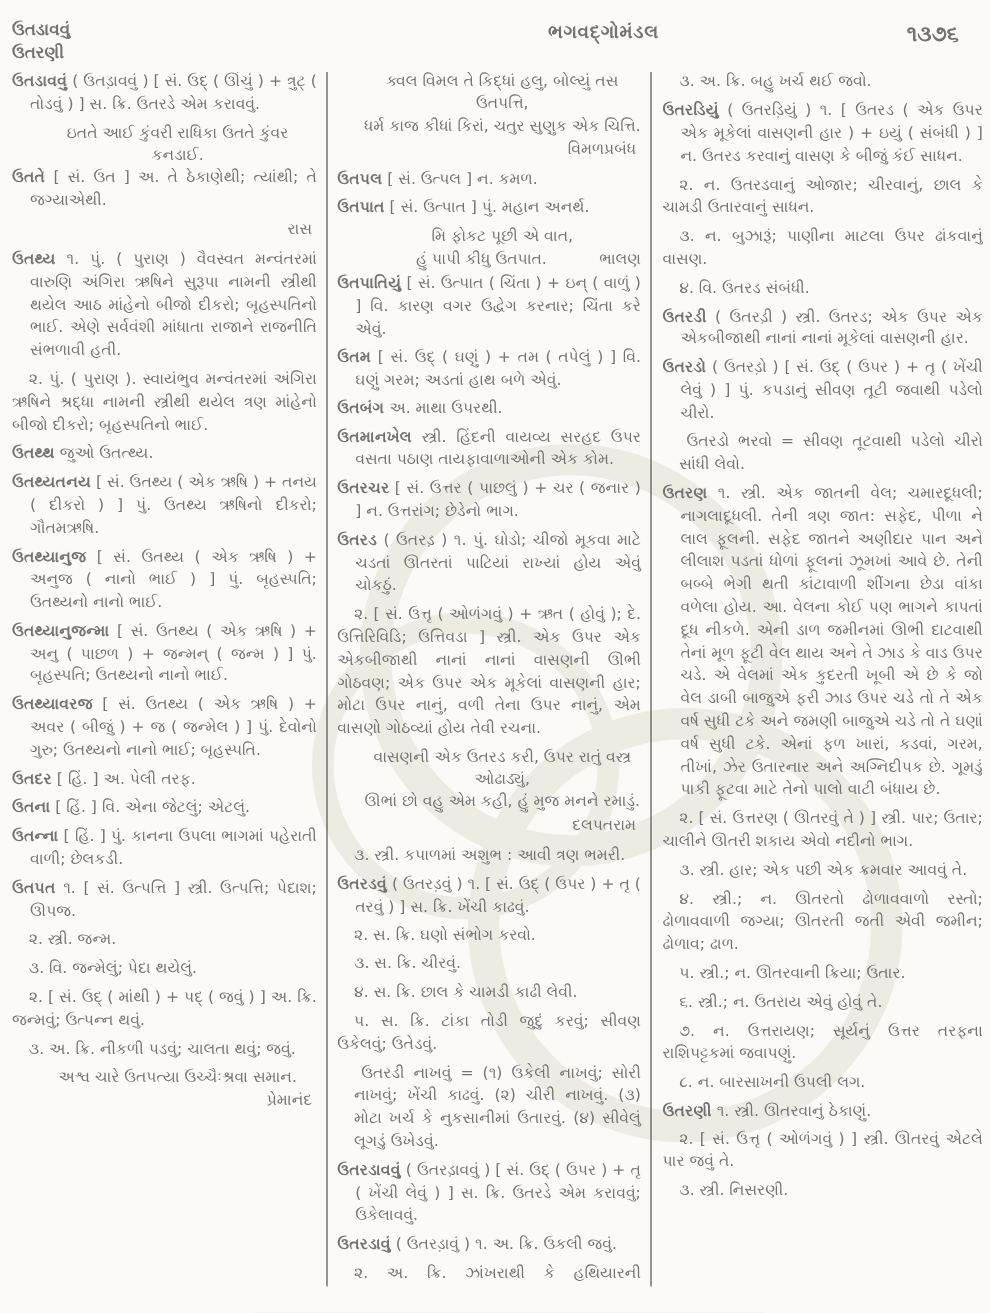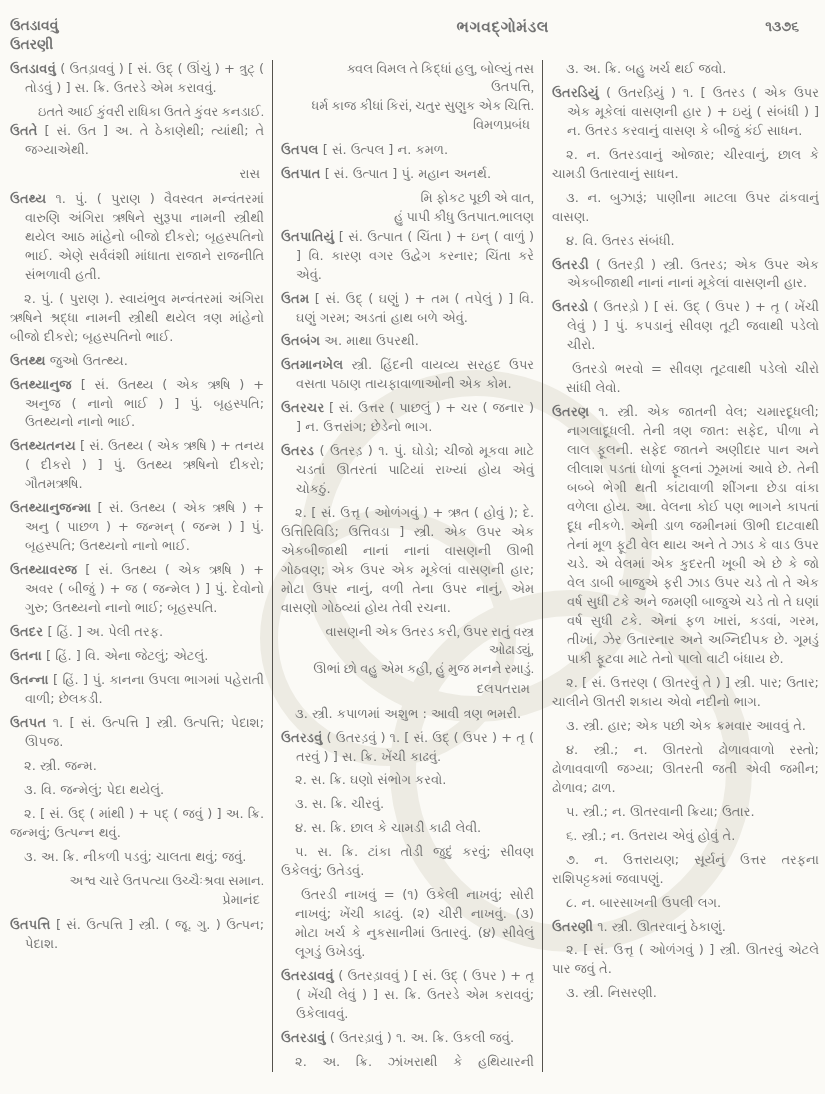--- a/index.html
+++ b/index.html
@@ -26,21 +26,21 @@
   .ring.r2{left:90px;top:260px;width:310px;height:310px;}
   .ring.r3{left:-40px;top:180px;width:220px;height:220px;border-width:18px;}
 
   .header{
     position:relative;z-index:2;
     display:flex;align-items:flex-start;
     padding:16px 26px 4px 10px;
   }
   .runheads{width:250px;font-weight:bold;font-size:14px;line-height:1.35;}
   .title{flex:1;text-align:right;font-weight:bold;font-size:15.5px;letter-spacing:.5px;padding-top:2px;}
-  .pageno{width:250px;text-align:right;font-weight:bold;font-size:14px;padding-top:2px;}
+  .pageno{width:250px;text-align:right;font-weight:bold;font-size:18px;padding-top:2px;}
 
   .cols{
     position:relative;z-index:2;
     display:flex;
     padding:2px 6px 0 10px;
     height:1014px;
     box-sizing:border-box;
   }
   .col{
     box-sizing:border-box;
@@ -49,21 +49,21 @@
     overflow:hidden;
   }
   .col1{width:264px;padding-right:8px;}
   .col2{width:272px;padding:0 8px;border-left:1px solid #55524c;}
   .col3{width:279px;padding-left:9px;border-left:1px solid #55524c;}
 
   p.para{margin:0 0 5px;text-align:justify;}
   p.entry{padding-left:15px;text-indent:-15px;}
   p.sense{text-indent:14px;}
   p.idiom{margin-left:14px;text-indent:6px;}
-  p.verse{margin:0 0 1px 22px;text-align:right;line-height:1.4;font-family:Liberation Serif, serif;}
+  p.verse{margin:0 0 1px 22px;text-align:center;line-height:1.4;}
   p.source{text-align:right;margin:0 4px 6px 0;}
   b.hw{font-weight:bold;letter-spacing:.2px;}
   span.cite{float:right;}
 </style>
 </head>
 <body>
 
 <div class="page">
 
   <div class="watermark">
@@ -83,35 +83,34 @@
 
   <div class="cols">
     <div class="col col1">
         <p class="para entry"><b class="hw">ઉતડાવવું</b> ( ઉતડ઼ાવવું ) [ સં. ઉદ્ ( ઊંચું ) + ત્રુટ્ ( તોડવું ) ] સ. ક્રિ. ઉતરડે એમ કરાવવું.</p>
         <p class="para verse">ઇતતે આઈ કુંવરી રાધિકા ઉતતે કુંવર કનડાઈ.</p>
         <p class="para entry"><b class="hw">ઉતતે</b> [ સં. ઉત ] અ. તે ઠેકાણેથી; ત્યાંથી; તે જગ્યાએથી.</p>
         <p class="para source">રાસ</p>
         <p class="para entry"><b class="hw">ઉતથ્ય</b> ૧. પું. ( પુરાણ ) વૈવસ્વત મન્વંતરમાં વારુણિ અંગિરા ઋષિને સુરૂપા નામની સ્ત્રીથી થયેલ આઠ માંહેનો બીજો દીકરો; બૃહસ્પતિનો ભાઈ. એણે સર્વવંશી માંધાતા રાજાને રાજનીતિ સંભળાવી હતી.</p>
         <p class="para sense">૨. પું. ( પુરાણ ). સ્વાયંભુવ મન્વંતરમાં અંગિરા ઋષિને શ્રદ્ધા નામની સ્ત્રીથી થયેલ ત્રણ માંહેનો બીજો દીકરો; બૃહસ્પતિનો ભાઈ.</p>
         <p class="para entry"><b class="hw">ઉતથ્થ</b> જુઓ ઉતત્થ્ય.</p>
+        <p class="para entry"><b class="hw">ઉતથ્યતનય</b> [ સં. ઉતથ્ય ( એક ઋષિ ) + તનય ( દીકરો ) ] પું. ઉતથ્ય ઋષિનો દીકરો; ગૌતમઋષિ.</p>
         <p class="para entry"><b class="hw">ઉતથ્યાનુજ</b> [ સં. ઉતથ્ય ( એક ઋષિ ) + અનુજ ( નાનો ભાઈ ) ] પું. બૃહસ્પતિ; ઉતથ્યનો નાનો ભાઈ.</p>
-        <p class="para entry"><b class="hw">ઉતથ્યતનય</b> [ સં. ઉતથ્ય ( એક ઋષિ ) + તનય ( દીકરો ) ] પું. ઉતથ્ય ઋષિનો દીકરો; ગૌતમઋષિ.</p>
         <p class="para entry"><b class="hw">ઉતથ્યાનુજન્મા</b> [ સં. ઉતથ્ય ( એક ઋષિ ) + અનુ ( પાછળ ) + જન્મન્ ( જન્મ ) ] પું. બૃહસ્પતિ; ઉતથ્યનો નાનો ભાઈ.</p>
         <p class="para entry"><b class="hw">ઉતથ્યાવરજ</b> [ સં. ઉતથ્ય ( એક ઋષિ ) + અવર ( બીજું ) + જ ( જન્મેલ ) ] પું. દેવોનો ગુરુ; ઉતથ્યનો નાનો ભાઈ; બૃહસ્પતિ.</p>
         <p class="para entry"><b class="hw">ઉતદર</b> [ હિં. ] અ. પેલી તરફ.</p>
         <p class="para entry"><b class="hw">ઉતના</b> [ હિં. ] વિ. એના જેટલું; એટલું.</p>
         <p class="para entry"><b class="hw">ઉતન્ના</b> [ હિં. ] પું. કાનના ઉપલા ભાગમાં પહેરાતી વાળી; છેલકડી.</p>
         <p class="para entry"><b class="hw">ઉતપત</b> ૧. [ સં. ઉત્પત્તિ ] સ્ત્રી. ઉત્પત્તિ; પેદાશ; ઊપજ.</p>
         <p class="para sense">૨. સ્ત્રી. જન્મ.</p>
         <p class="para sense">૩. વિ. જન્મેલું; પેદા થયેલું.</p>
         <p class="para sense">૨. [ સં. ઉદ્ ( માંથી ) + પદ્ ( જવું ) ] અ. ક્રિ. જન્મવું; ઉત્પન્ન થવું.</p>
         <p class="para sense">૩. અ. ક્રિ. નીકળી પડવું; ચાલતા થવું; જવું.</p>
         <p class="para verse">અશ્વ ચારે ઉતપત્યા ઉચ્ચૈઃશ્રવા સમાન.</p>
         <p class="para source">પ્રેમાનંદ</p>
-        <p class="para entry"><b class="hw">ઉતપત્તિ</b> [ સં. ઉત્પત્તિ ] સ્ત્રી. ( જૂ. ગુ. ) ઉત્પન; પેદાશ.</p>
       </div>
     <div class="col col2">
         <p class="para verse">ક્વલ વિમલ તે કિદ્ધાં હલુ, બોલ્યું તસ ઉતપત્તિ,</p>
         <p class="para verse">ધર્મ કાજ કીધાં કિરાં, ચતુર સુણુક એક ચિત્તિ.</p>
         <p class="para source">વિમળપ્રબંધ</p>
         <p class="para entry"><b class="hw">ઉતપલ</b> [ સં. ઉત્પલ ] ન. કમળ.</p>
         <p class="para entry"><b class="hw">ઉતપાત</b> [ સં. ઉત્પાત ] પું. મહાન અનર્થ.</p>
         <p class="para verse">મિ ફોકટ પૂછી એ વાત,</p>
         <p class="para verse">હું પાપી કીધુ ઉતપાત.<span class="cite">ભાલણ</span></p>
         <p class="para entry"><b class="hw">ઉતપાતિયું</b> [ સં. ઉત્પાત ( ચિંતા ) + ઇન્ ( વાળું ) ] વિ. કારણ વગર ઉદ્વેગ કરનાર; ચિંતા કરે એવું.</p>

